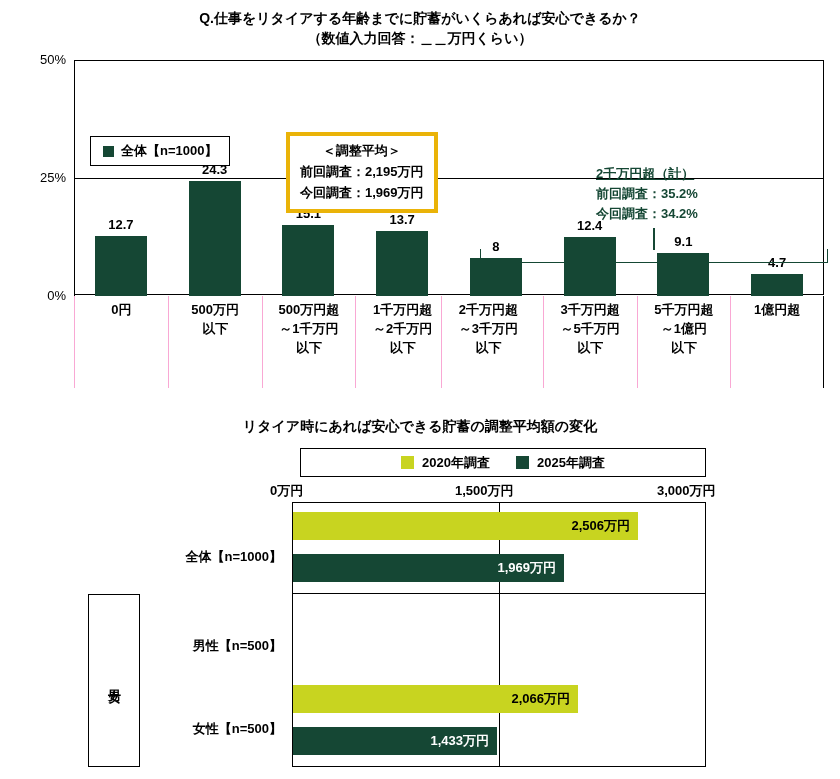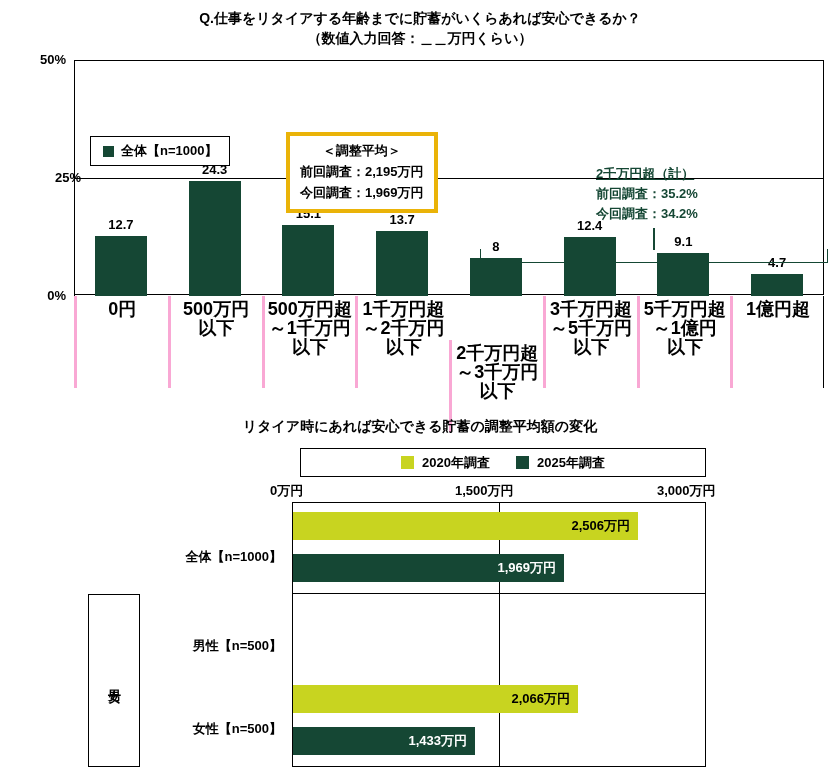--- a/index.html
+++ b/index.html
@@ -22,45 +22,45 @@
 
   
   .c1{position:absolute;left:18px;top:60px;width:806px;height:240px;}
   .c1 .plot{
     position:absolute;left:56px;top:0;width:750px;height:235px;
     border-top:1px solid #000;border-bottom:1px solid #000;border-right:1px solid #000;
     box-sizing:border-box;
   }
   .c1 .axisline{position:absolute;left:56px;top:0;width:1px;height:236px;background:#000;}
   .c1 .grid25{position:absolute;left:56px;top:118px;width:750px;height:1px;background:#000;}
-  .ylab{position:absolute;font-size:13px;font-weight:bold;text-align:right;width:48px;}
+  .ylab{position:absolute;font-size:13px;font-weight:normal;text-align:right;width:48px;}
   .ylab.y50{left:0;top:-8px;}
-  .ylab.y25{left:15px;top:110px;}
+  .ylab.y25{left:0;top:110px;}
   .ylab.y0{left:0;top:228px;}
 
   .bars{position:absolute;left:56px;top:0;width:750px;height:236px;}
   .bcol{position:absolute;bottom:0;width:93.75px;height:236px;}
   .bar{
     position:absolute;bottom:0;left:50%;transform:translateX(-50%);
     width:52px;background:#154734;
   }
   .bval{
     position:absolute;left:50%;transform:translateX(-50%);
     font-size:13px;font-weight:bold;white-space:nowrap;
   }
 
   
   .cats{
     position:absolute;left:74px;top:296px;width:750px;height:92px;
   }
   .catcell{
     position:absolute;top:0;width:93.75px;height:92px;
     box-sizing:border-box;
-    border-left:3px solid #f9a8d4;
-    font-size:18px;font-weight:bold;text-align:center;
+    border-left:1px solid #f9a8d4;
+    font-size:13px;font-weight:bold;text-align:center;
     line-height:19px;padding-top:4px;
   }
   .catcell:last-child{border-right:1px solid #000;}
 
   
   .legend1{
     position:absolute;left:72px;top:76px;
     border:1px solid #000;background:#fff;
     padding:5px 12px;font-size:13px;font-weight:bold;
     display:flex;align-items:center;gap:7px;
@@ -203,21 +203,21 @@
     </div>
     <div class="bracestem"></div>
     <div class="brace"></div>
   </div>
 
   <div class="cats">
     <div class="catcell" style="left:0px;">0円</div>
     <div class="catcell" style="left:93.75px;">500万円<br>以下</div>
     <div class="catcell" style="left:187.5px;">500万円超<br>～1千万円<br>以下</div>
     <div class="catcell" style="left:281.25px;">1千万円超<br>～2千万円<br>以下</div>
-    <div class="catcell" style="left:375px;margin-top:44px;">2千万円超<br>～3千万円<br>以下</div>
+    <div class="catcell" style="left:367px;">2千万円超<br>～3千万円<br>以下</div>
     <div class="catcell" style="left:468.75px;">3千万円超<br>～5千万円<br>以下</div>
     <div class="catcell" style="left:562.5px;">5千万円超<br>～1億円<br>以下</div>
     <div class="catcell" style="left:656.25px;">1億円超</div>
   </div>
 
   <div class="title2">リタイア時にあれば安心できる貯蓄の調整平均額の変化</div>
 
   <div class="legend2">
     <span class="item">
       <span class="sq2a"></span>
@@ -255,19 +255,19 @@
       <span style="writing-mode:vertical-rl;text-orientation:upright;letter-spacing:2px;">男女</span>
     </div>
 
     <div class="rlabel" style="left:152px;top:155px;width:130px;">男性【n=500】</div>
 
     <div class="rlabel" style="left:152px;top:238px;width:130px;">女性【n=500】</div>
     <div class="hbar" style="left:293px;top:203px;width:285px;">
       <div class="fill" style="background:#c8d420;"></div>
       <span class="val">2,066万円</span>
     </div>
-    <div class="hbar dark" style="left:293px;top:245px;width:182px;">
+    <div class="hbar dark" style="left:293px;top:245px;width:204px;">
       <div class="fill" style="background:#154734;"></div>
       <span class="val">1,433万円</span>
     </div>
   </div>
 
 </div>
 
 </body></html>

